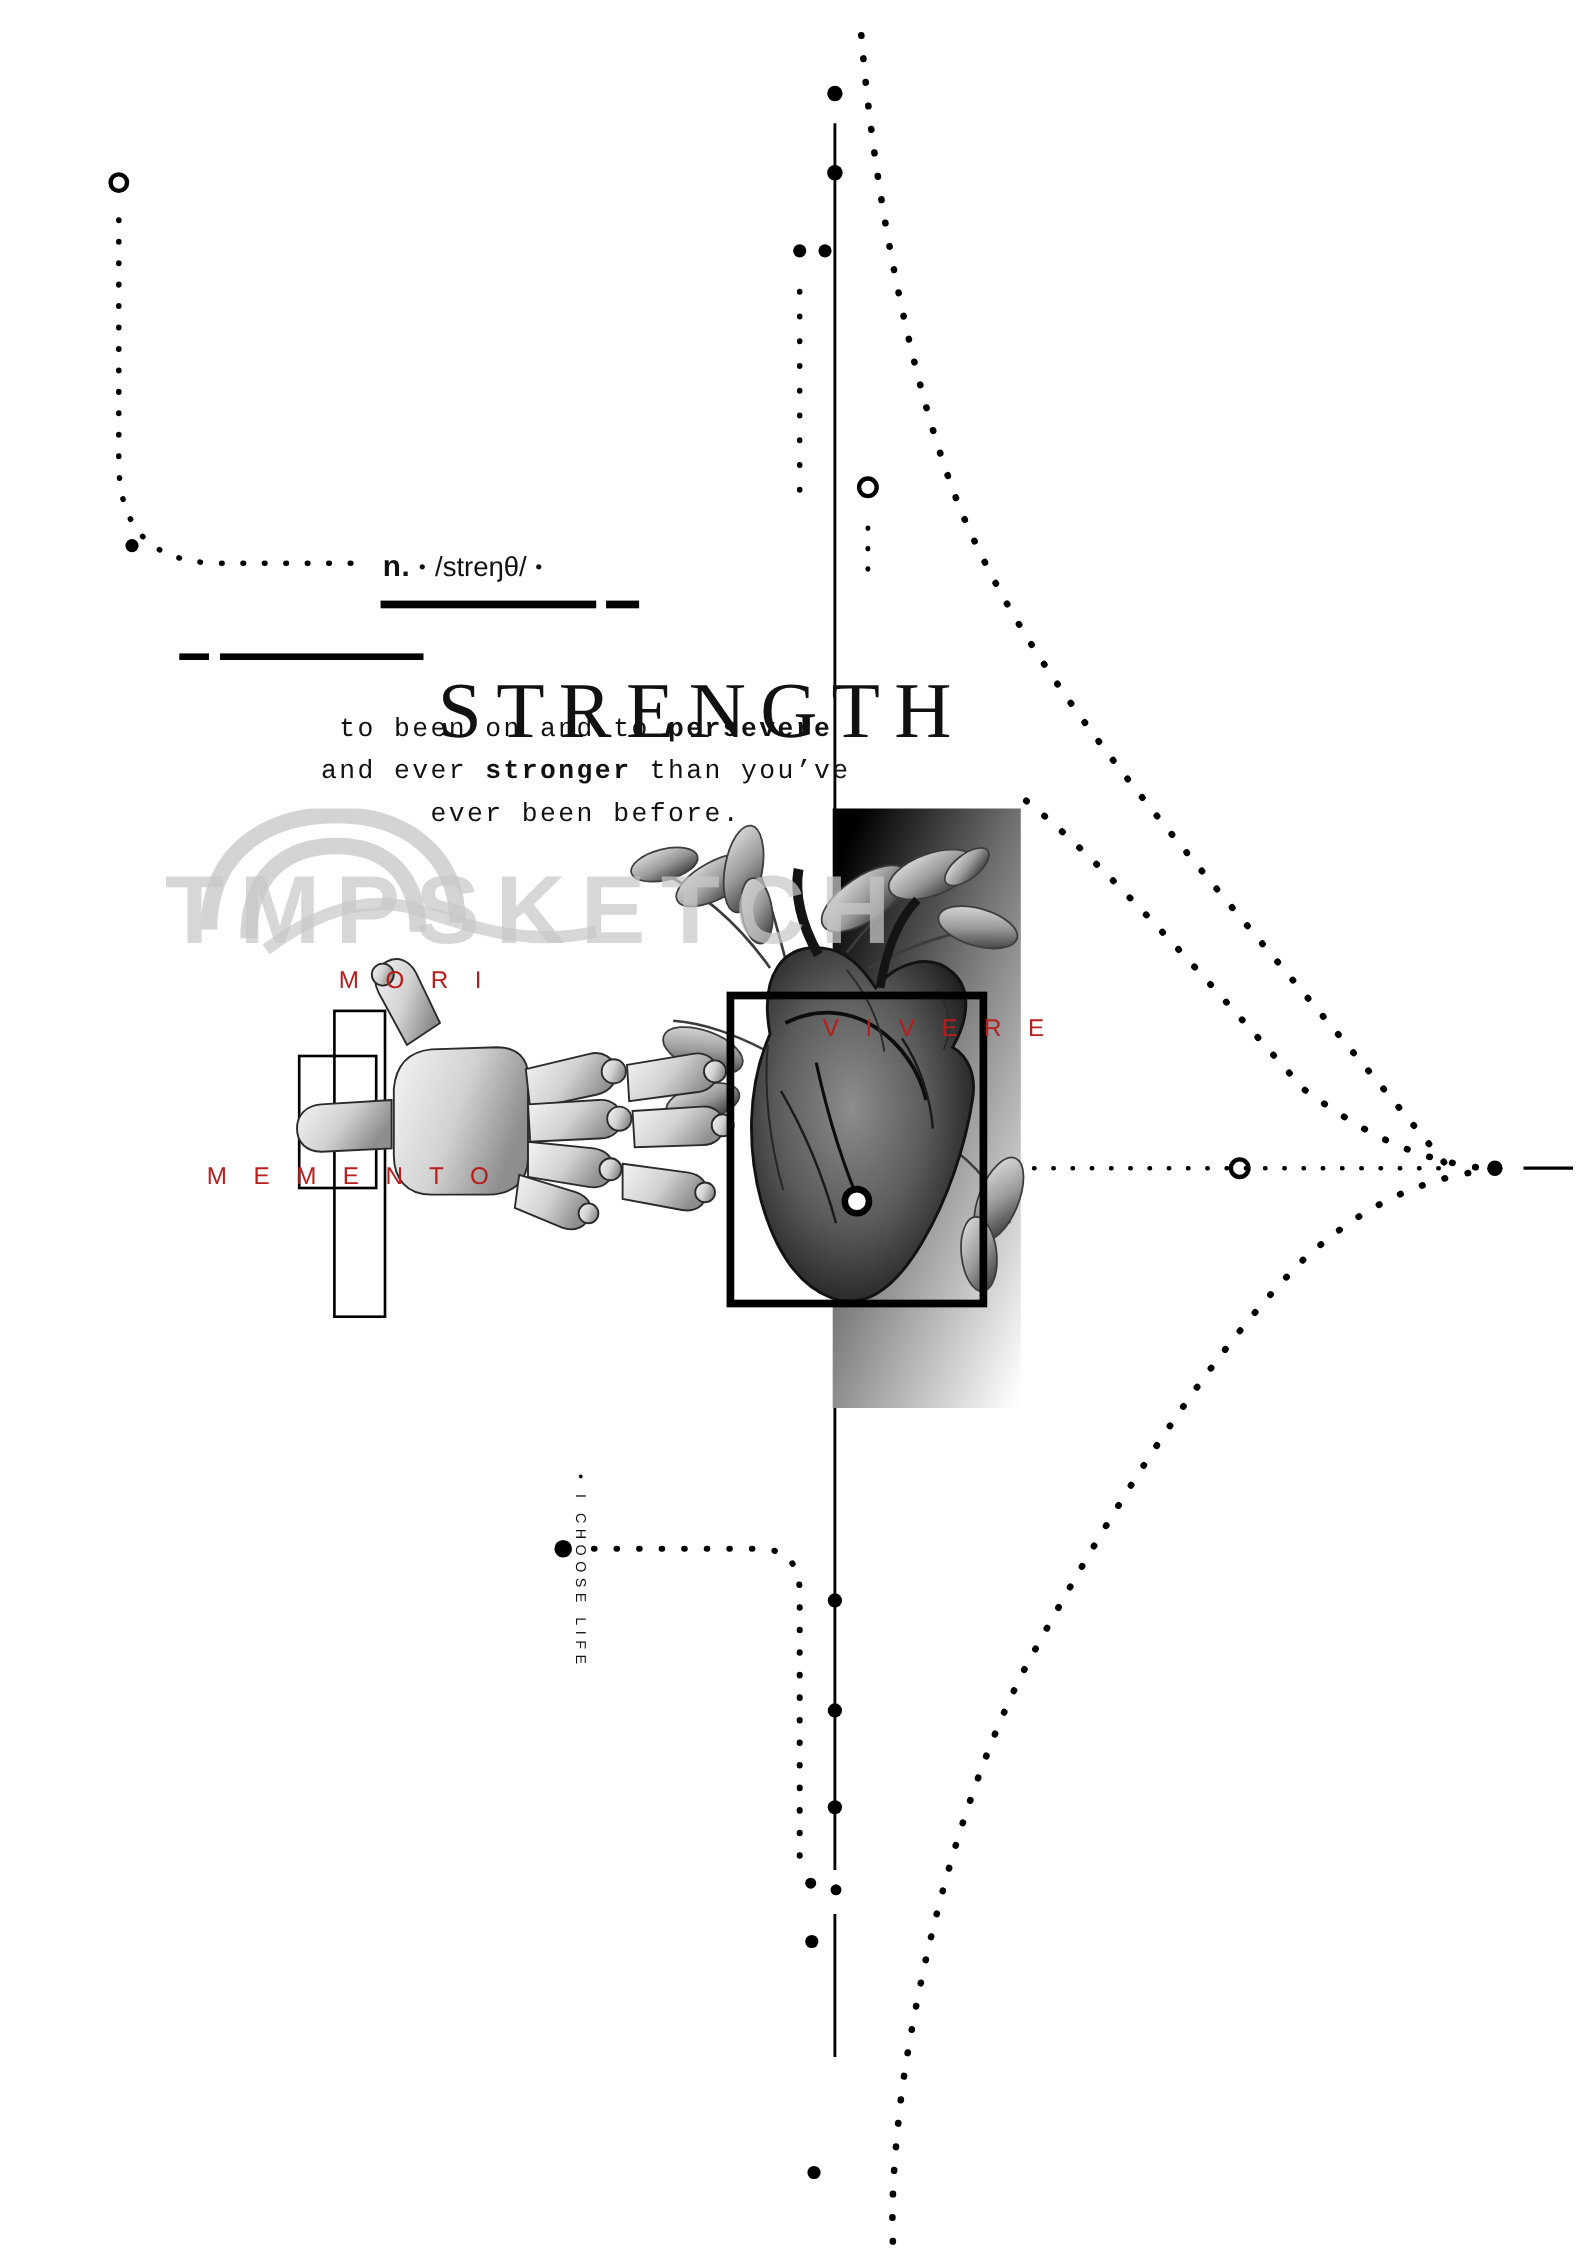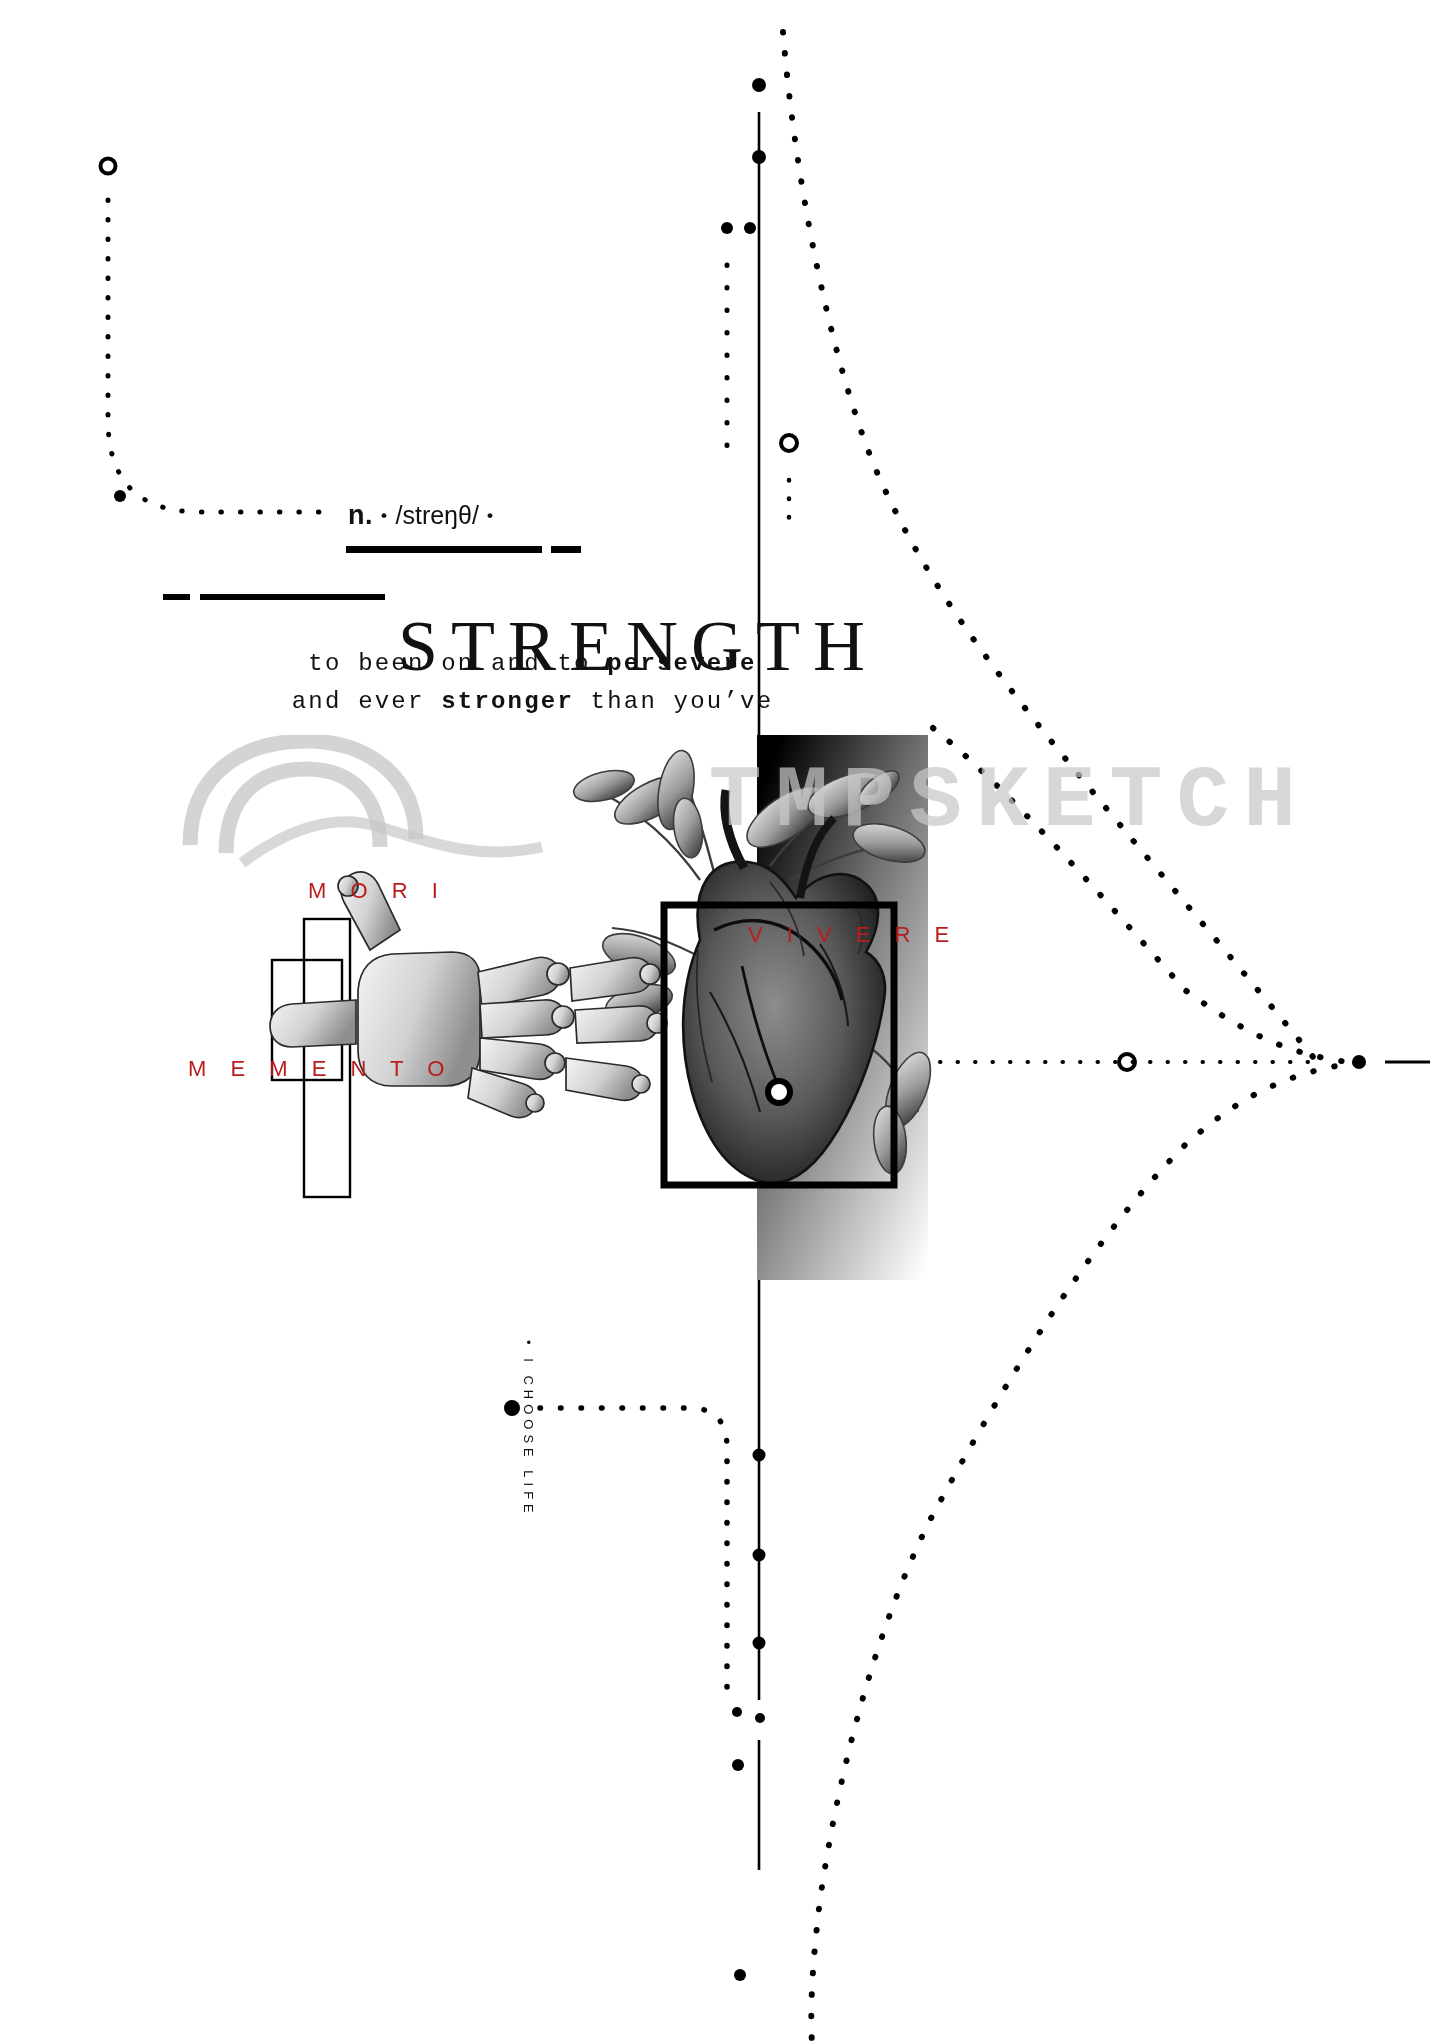--- a/index.html
+++ b/index.html
@@ -31,22 +31,22 @@
   #lbl-mori{left:308px;top:878px;}
   #lbl-vivere{left:748px;top:922px;}
   #lbl-memento{left:188px;top:1056px;}
   #lbl-choose{position:absolute;left:536px;top:1340px;transform-origin:0 0;
        transform:rotate(90deg);font-family:"Liberation Sans", sans-serif;
        font-weight:300;font-size:13px;letter-spacing:5px;white-space:nowrap;}
 
   
   #watermark{position:absolute;left:150px;top:735px;width:1160px;height:150px;
              pointer-events:none;opacity:1;}
-  #wm-text{position:absolute;left:150px;top:752px;width:1160px;text-align:right;
-           font-family:Liberation Mono, monospace;font-size:88px;font-weight:700;
+  #wm-text{position:absolute;left:150px;top:776px;width:1160px;text-align:left;
+           font-family:Liberation Sans, sans-serif;font-size:88px;font-weight:700;
            letter-spacing:14px;color:#c8c8c8;opacity:.72;white-space:nowrap;}
 </style>
 </head>
 <body>
 
 <div class="stage">
 
   <svg class="layer" viewBox="0 0 1445 2044">
     <defs>
       <linearGradient id="panelGrad" x1="0" y1="0" x2="1" y2="0.35">
@@ -235,20 +235,21 @@
     <span class="dot">•</span>
     <span class="ipa">/streŋθ/</span>
     <span class="dot">•</span>
   </div>
 
   <h1 id="title">STRENGTH</h1>
 
   <div id="tagline">
     <div><span>to been on and to </span><b>persevere</b></div>
     <div><span>and ever </span><b>stronger</b><span> than you’ve</span></div>
+    <div>ever been before.</div>
   </div>
 
   <div class="lbl" id="lbl-mori">M O R I</div>
   <div class="lbl" id="lbl-vivere">V I V E R E</div>
   <div class="lbl" id="lbl-memento">M E M E N T O</div>
   <div id="lbl-choose">•  I CHOOSE LIFE</div>
 
 </div>
 
 </body></html>

